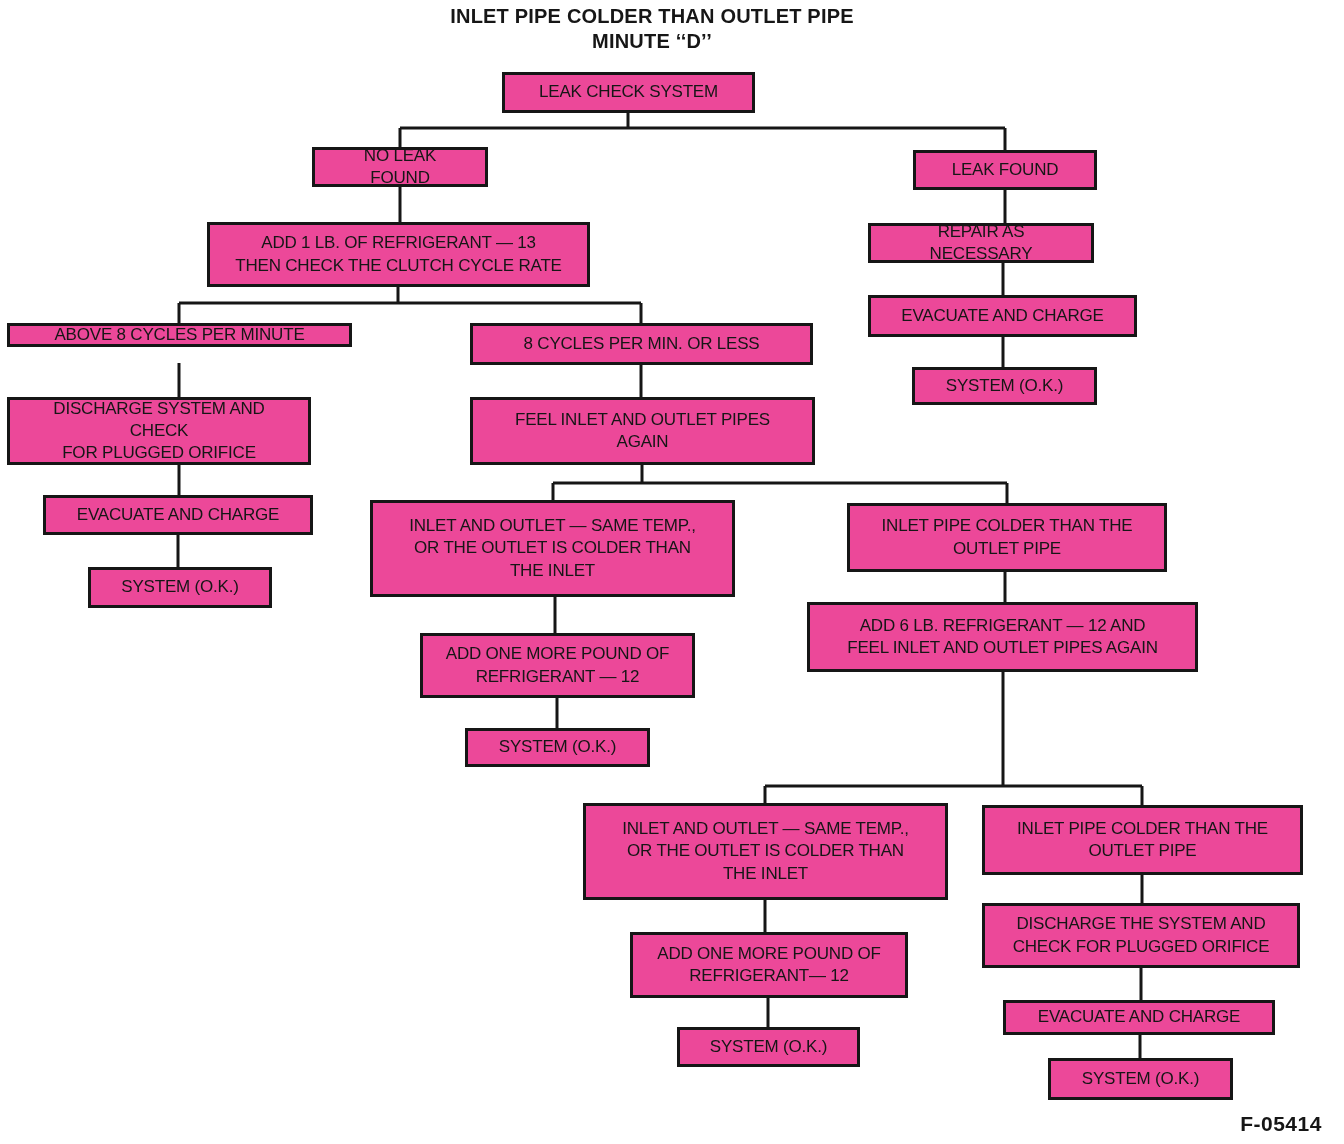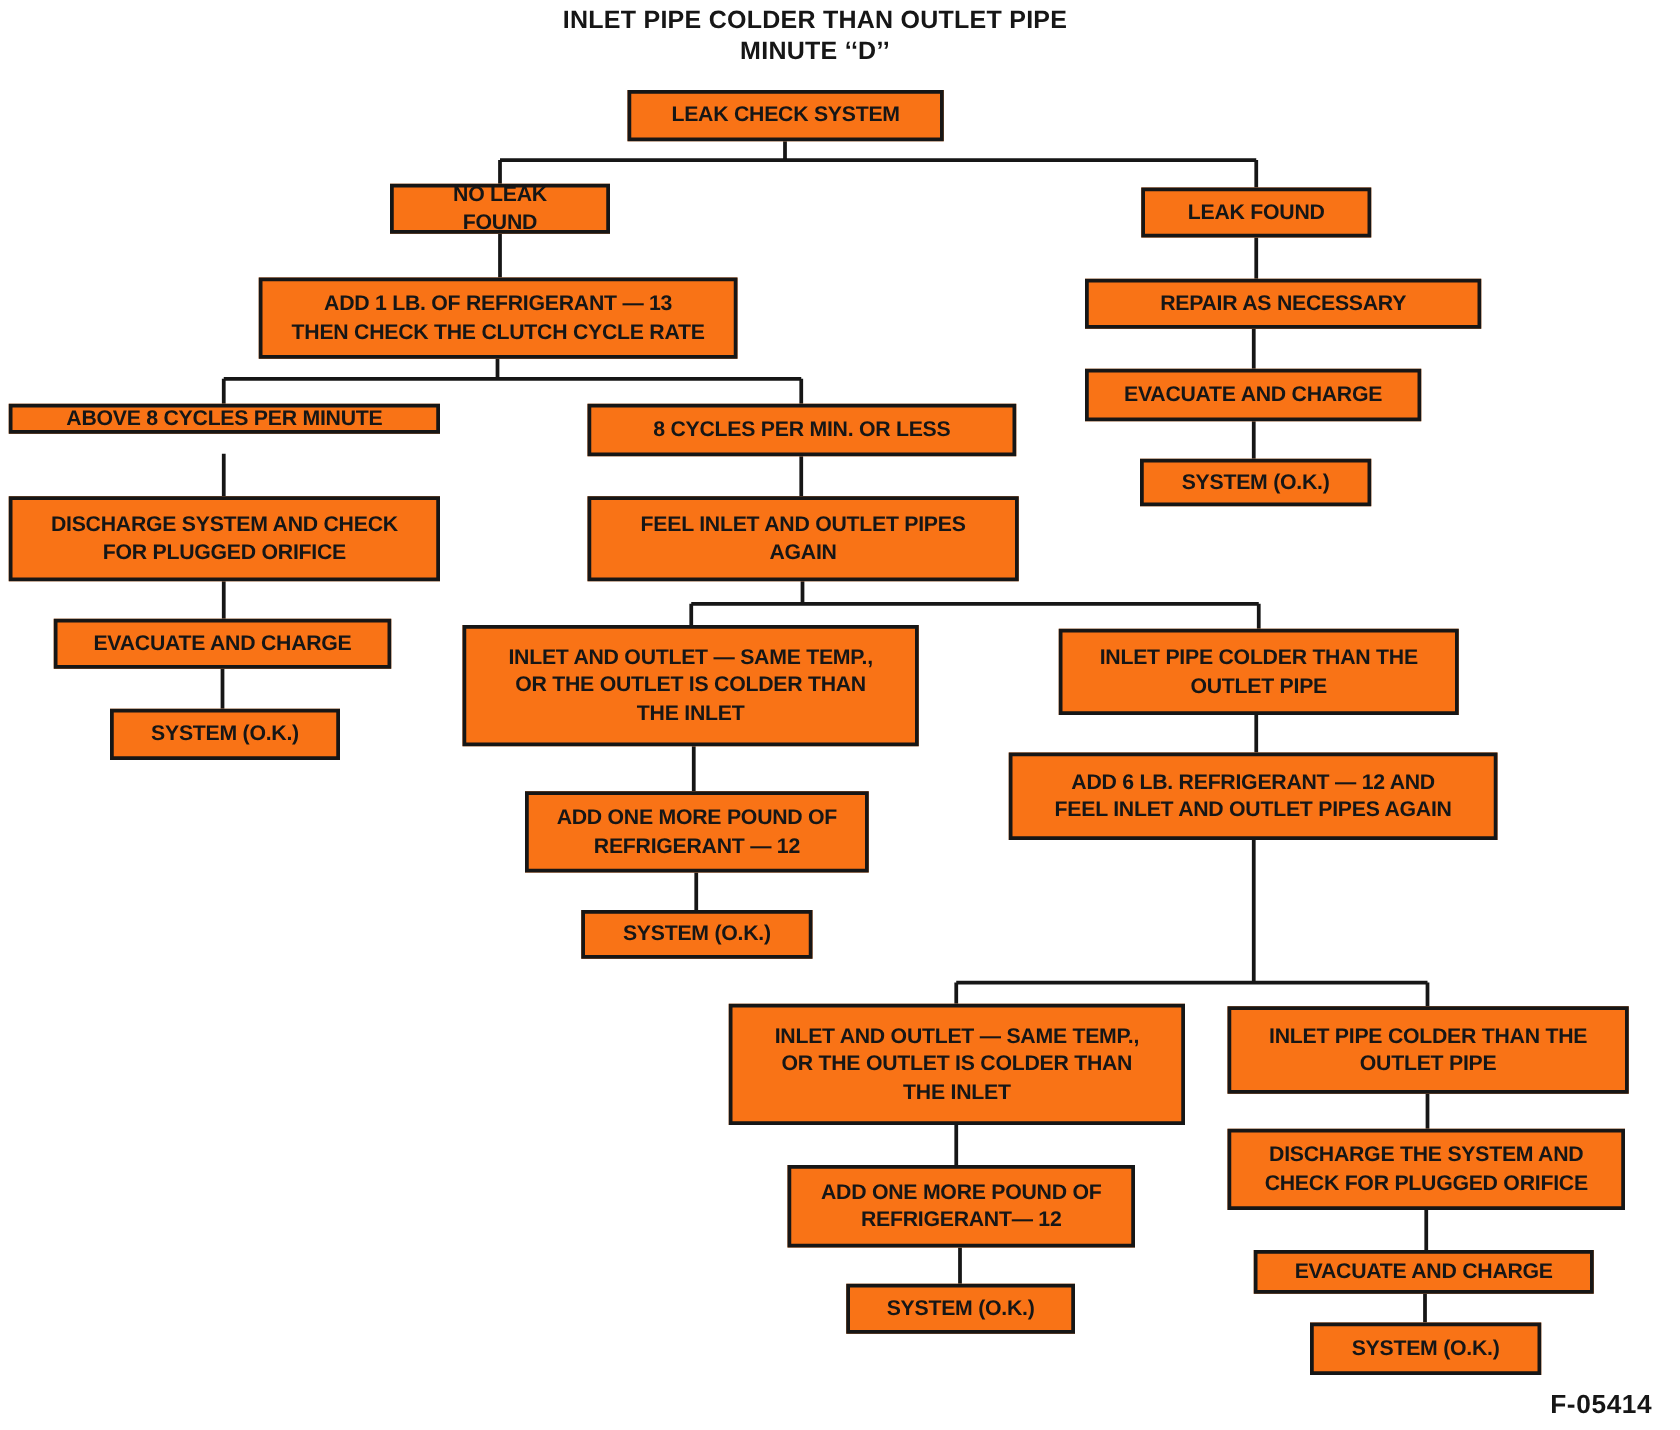--- a/index.html
+++ b/index.html
@@ -17,24 +17,24 @@
     font-weight:bold;
     letter-spacing:0.2px;
   }
   .title-line1{font-size:20px;line-height:25px;}
   .title-line2{font-size:20px;line-height:25px;}
   .wires{position:absolute;left:0;top:0;}
   .node{
     position:absolute;
     box-sizing:border-box;
     border:3px solid #161616;
-    background:#f97316;
+    background:#ec4899;
     display:flex;align-items:center;justify-content:center;
     text-align:center;
-    font-weight:bold;
+    font-weight:normal;
     font-size:17px;
     line-height:1.3;
     letter-spacing:-0.2px;
     white-space:pre-line;
     padding:2px 22px;
   }
   .figure-code{
     position:absolute;left:1226px;top:1112px;width:110px;
     font-size:21px;font-weight:bold;letter-spacing:0.5px;
     text-align:center;
@@ -67,29 +67,29 @@
 
   <div class="node" style="left:502px;top:72px;width:253px;height:41px;">LEAK CHECK SYSTEM</div>
 
   <div class="node" style="left:312px;top:147px;width:176px;height:40px;">NO LEAK FOUND</div>
 
   <div class="node" style="left:913px;top:150px;width:184px;height:40px;">LEAK FOUND</div>
 
   <div class="node" style="left:207px;top:222px;width:383px;height:65px;">ADD 1 LB. OF REFRIGERANT — 13
 THEN CHECK THE CLUTCH CYCLE RATE</div>
 
-  <div class="node" style="left:868px;top:223px;width:317px;height:40px;">REPAIR AS NECESSARY</div>
+  <div class="node" style="left:868px;top:223px;width:226px;height:40px;">REPAIR AS NECESSARY</div>
 
   <div class="node" style="left:868px;top:295px;width:269px;height:42px;">EVACUATE AND CHARGE</div>
 
   <div class="node" style="left:912px;top:367px;width:185px;height:38px;">SYSTEM (O.K.)</div>
 
   <div class="node" style="left:7px;top:323px;width:345px;height:24px;">ABOVE 8 CYCLES PER MINUTE</div>
 
-  <div class="node" style="left:7px;top:397px;width:345px;height:68px;">DISCHARGE SYSTEM AND CHECK
+  <div class="node" style="left:7px;top:397px;width:304px;height:68px;">DISCHARGE SYSTEM AND CHECK
 FOR PLUGGED ORIFICE</div>
 
   <div class="node" style="left:43px;top:495px;width:270px;height:40px;">EVACUATE AND CHARGE</div>
 
   <div class="node" style="left:88px;top:567px;width:184px;height:41px;">SYSTEM (O.K.)</div>
 
   <div class="node" style="left:470px;top:323px;width:343px;height:42px;">8 CYCLES PER MIN. OR LESS</div>
 
   <div class="node" style="left:470px;top:397px;width:345px;height:68px;">FEEL INLET AND OUTLET PIPES
 AGAIN</div>

